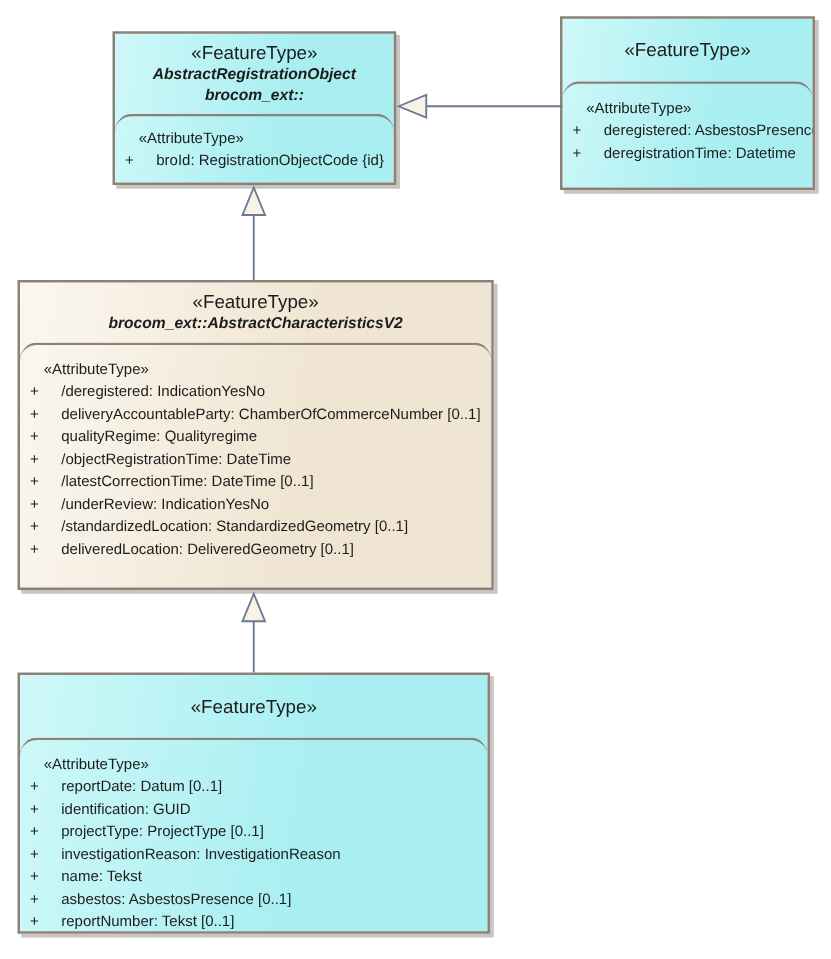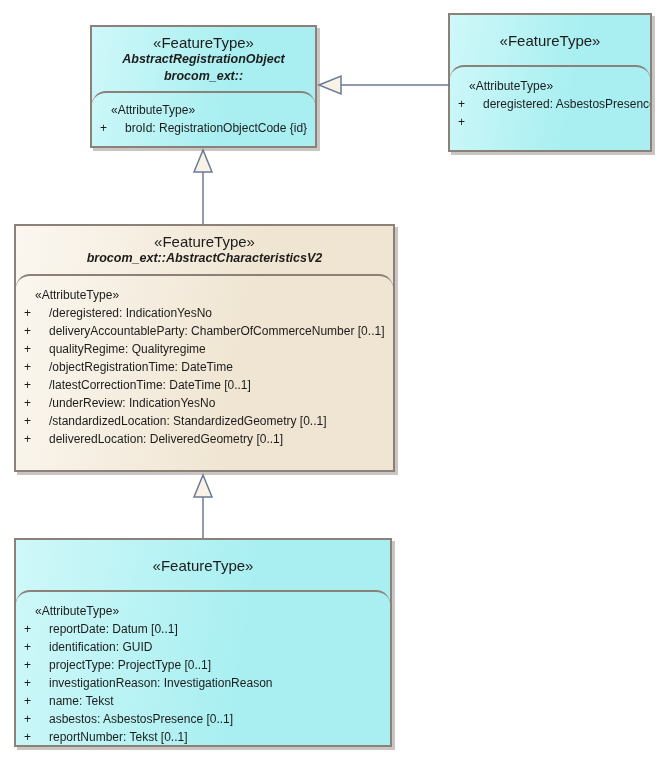--- a/index.html
+++ b/index.html
@@ -79,20 +79,21 @@
       <div class="stereotype">«FeatureType»</div>
     </div>
     <div class="cls-attrs">
       <div class="attr-stereotype">«AttributeType»</div>
       <div class="attr-row">
         <span class="attr-vis">+</span>
         <span class="attr-text">deregistered: AsbestosPresence</span>
       </div>
       <div class="attr-row">
         <span class="attr-vis">+</span>
+        <span class="attr-text">deregistrationTime: Datetime</span>
       </div>
     </div>
   </div>
 
   <div class="uml-class beige" style="left:14px; top:224px; width:381px; height:248px;">
     <div class="cls-header" style="height:48px;">
       <div class="stereotype">«FeatureType»</div>
       <div class="cls-name abstract">brocom_ext::AbstractCharacteristicsV2</div>
     </div>
     <div class="cls-attrs">

